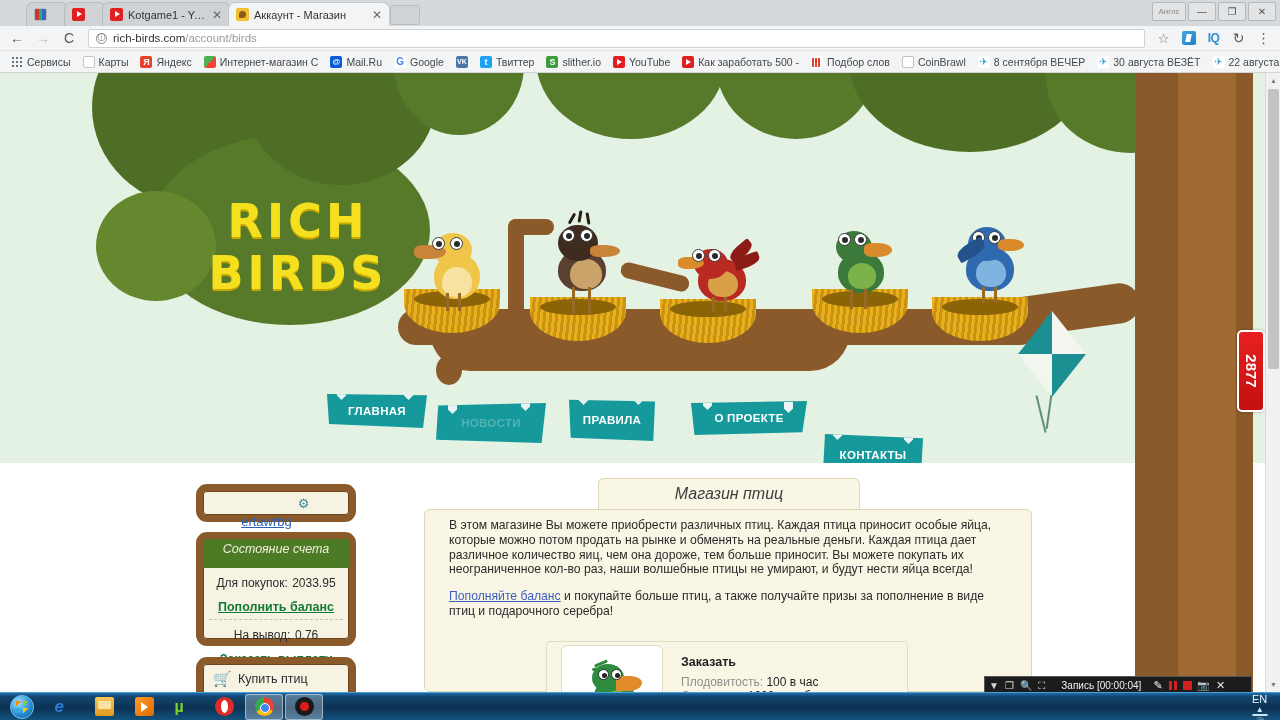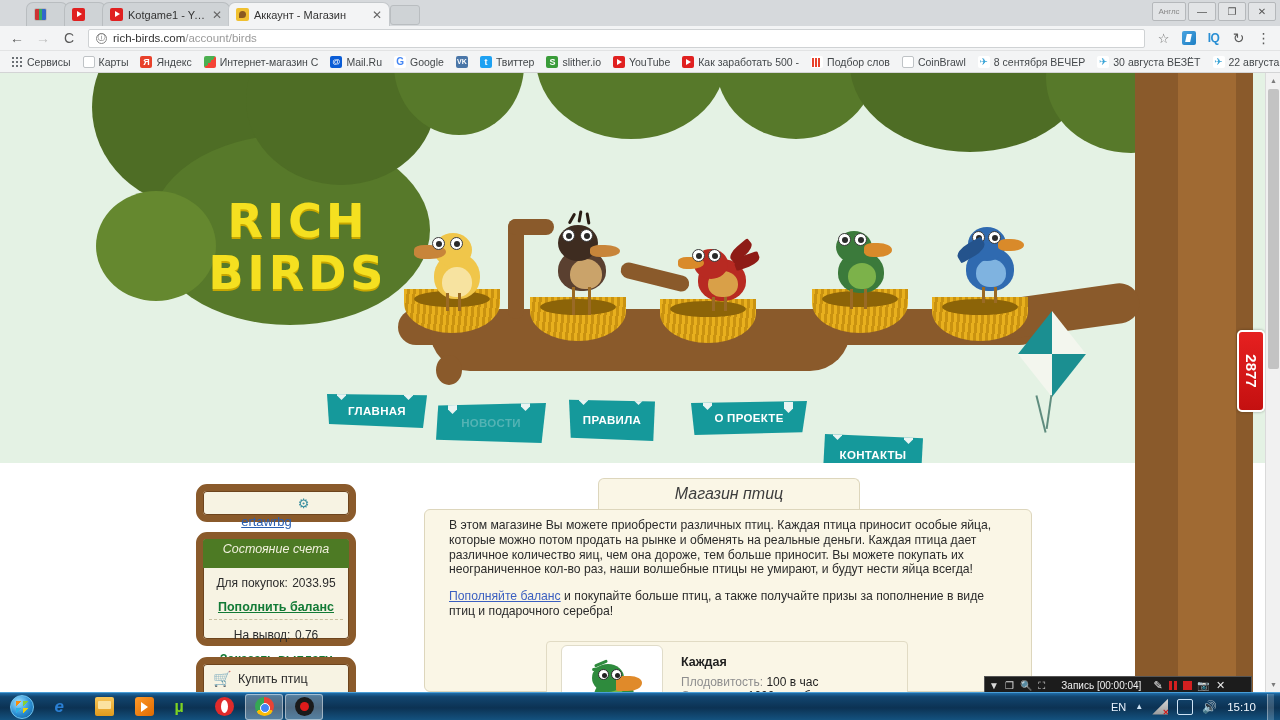--- a/index.html
+++ b/index.html
@@ -318,21 +318,21 @@
   .tbi-wmp { background: linear-gradient(135deg,#ff9a2a,#e06a00); border-radius: 3px; position: relative; }
   .tbi-wmp::after { content:""; position:absolute; left:6px; top:4.5px; border-left:7px solid #fff; border-top:5px solid transparent; border-bottom:5px solid transparent; }
   .tbi-ut { color: #7ed321; font-size: 16px; font-weight: bold; line-height: 19px; }
   .tbi-opera { background: #e02b2b; border-radius: 50%; position: relative; }
   .tbi-opera::after { content:""; position:absolute; left:6px; top:3px; width:7px; height:13px; background:#fff; border-radius:50%; }
   .tbi-chrome { border-radius: 50%; background: conic-gradient(#ea4335 0 33%, #fbbc05 33% 66%, #34a853 66% 100%); position: relative; }
   .tbi-chrome::after { content:""; position:absolute; left:5.5px; top:5.5px; width:8px; height:8px; background:#4285f4; border-radius:50%; border:1.5px solid #fff; }
   .tbi-rec { background: #1a1a1a; border-radius: 50%; position: relative; }
   .tbi-rec::after { content:""; position:absolute; left:5px; top:5px; width:9px; height:9px; background:#e01b1b; border-radius:50%; }
 
-  .tray { margin-left: auto; display: flex; align-items: center; gap: 9px; padding-right: 6px; height: 28px; }
+  .tray { margin-left: auto; display: flex; align-items: center; padding-right: 6px; height: 28px; flex-direction: column; }
   .tray .lang { color: #eaf4ff; font-size: 11px; }
   .tray .arrow { color: #cfe4f6; font-size: 8px; }
   .tray .ti { width: 16px; height: 16px; position: relative; }
   .ti-net { background: linear-gradient(180deg,#d8d8d8,#9a9a9a); clip-path: polygon(0 100%,100% 0,100% 100%); position: relative; }
   .ti-net::after { content:"✕"; position:absolute; right:-1px; bottom:-2px; color:#d01919; font-size:8px; font-weight:bold; }
   .ti-mon { border: 1.5px solid #cfe4f6; border-radius: 2px; }
   .ti-vol { color: #e6f2ff; font-size: 12px; line-height: 16px; }
   .tray .clock { color: #f2f8ff; font-size: 11.5px; }
   .tray .showdesk { width: 7px; height: 26px; background: rgba(255,255,255,.18); border-left: 1px solid rgba(255,255,255,.35); margin-left: 2px; }
 </style>
@@ -636,21 +636,21 @@
               <div class="pr-body"></div>
               <div class="pr-belly"></div>
               <div class="pr-head"></div>
               <div class="pr-beak"></div>
               <div class="pr-eye" style="left:18px; top:13px;"></div>
               <div class="pr-eye" style="left:31px; top:13px;"></div>
 
             </div>
           </div>
           <div class="prod-info">
-            <div class="prod-name">Каждая</div>
+            <div class="prod-name">Заказать</div>
             <div class="prod-attr">
               <div><span>Плодовитость:</span> <b>100 в час</b></div>
               <div><span>Стоимость:</span> <b>1000 серебра</b></div>
 
             </div>
 
           </div>
         </div>
       </div>
     </div>

